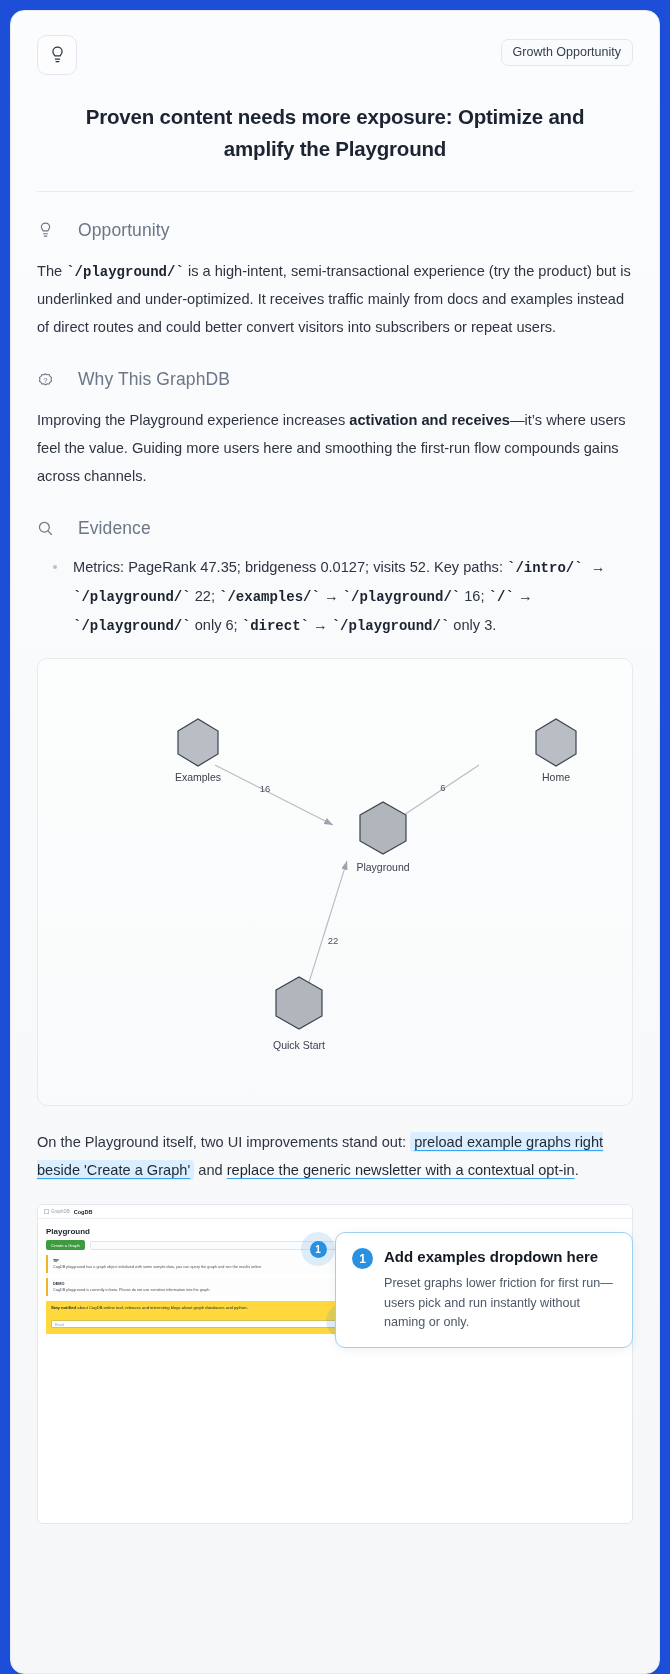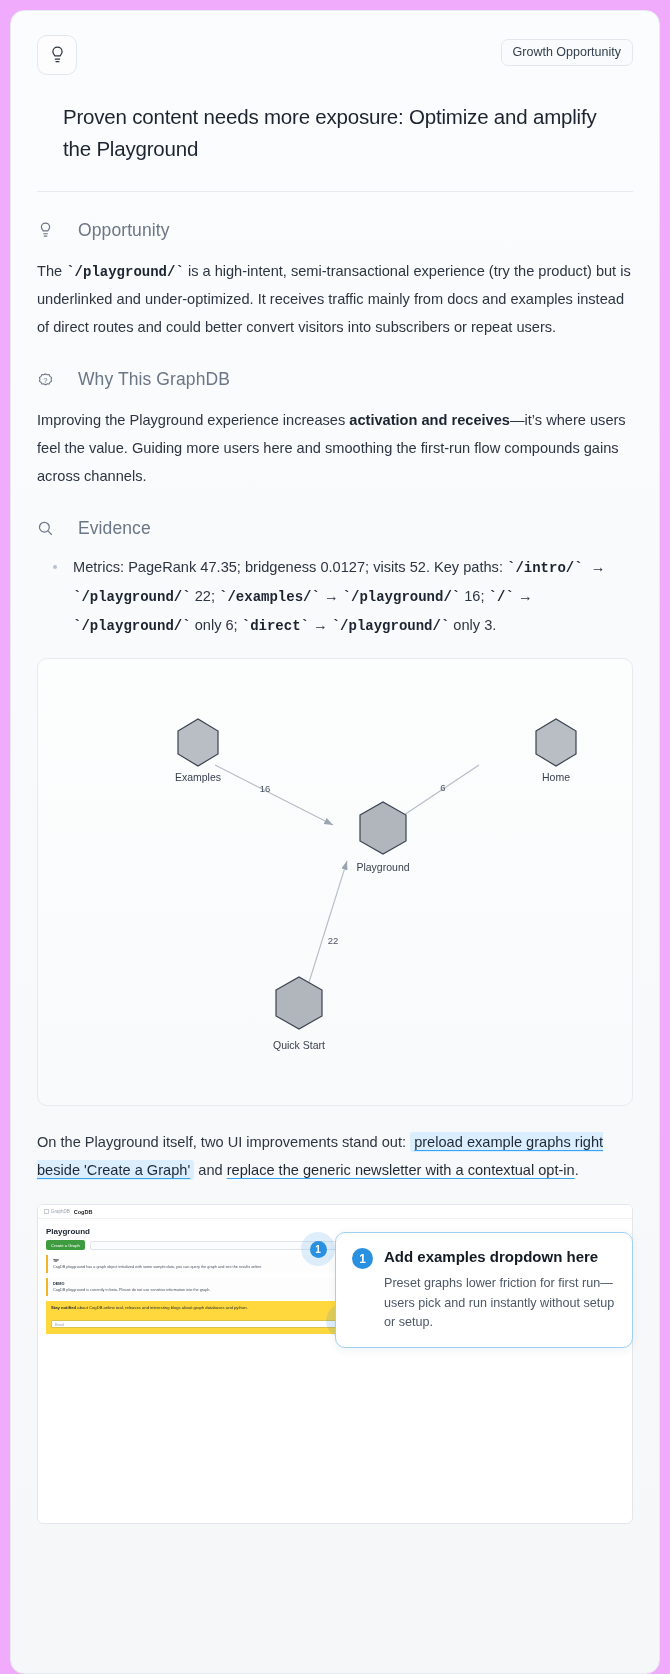--- a/index.html
+++ b/index.html
@@ -4,21 +4,21 @@
 <style>
   * { box-sizing: border-box; }
   html, body {
     margin: 0; padding: 0;
     background: #eef0f3;
     font-family: "Liberation Sans", sans-serif;
   }
   .page {
     width: 670px; min-height: 1674px;
     position: relative;
-    background: #f0abfc;
+    background: #1d4ed8;
     padding: 10px 10px 0 10px;
   }
   .card {
     background: linear-gradient(180deg,#fbfcfd 0%,#f8f9fb 60%,#f6f7f9 100%);
     border: 1px solid #e6e9ee;
     border-radius: 14px;
     min-height: 1664px;
     padding: 24px 26px 0 26px;
     position: relative;
     overflow: hidden;
@@ -36,23 +36,23 @@
     border: 1px solid #e3e7ed;
     border-radius: 7px;
     background: #fafbfc;
     color: #33404f;
     font-size: 12.5px;
     padding: 6px 11px;
     line-height: 1;
     margin-top: 4px;
   }
   .title {
-    text-align: left;
+    text-align: center;
     font-size: 20.5px;
-    font-weight: 400;
+    font-weight: 700;
     color: #1b2430;
     line-height: 1.55;
     letter-spacing: -.2px;
     margin: 26px 26px 4px 26px;
   }
   .rule { border: 0; border-top: 1px solid #e7eaef; margin: 26px 0 0 0; }
 
   
   .sec-head {
     display: flex; align-items: center; gap: 9px;
@@ -315,19 +315,19 @@
       <i>1</i>
     </div>
     <div class="pulse" style="left:289px; top:100px;">
       <i>2</i>
     </div>
 
     <div class="callout">
       <div class="num">1</div>
       <div>
         <h4>Add examples dropdown here</h4>
-        <p>Preset graphs lower friction for first run—users pick and run instantly without setup or setup.</p>
+        <p>Preset graphs lower friction for first run—users pick and run instantly without naming or only.</p>
       </div>
     </div>
   </div>
 
  </div>
 </div>
 
 </body></html>

